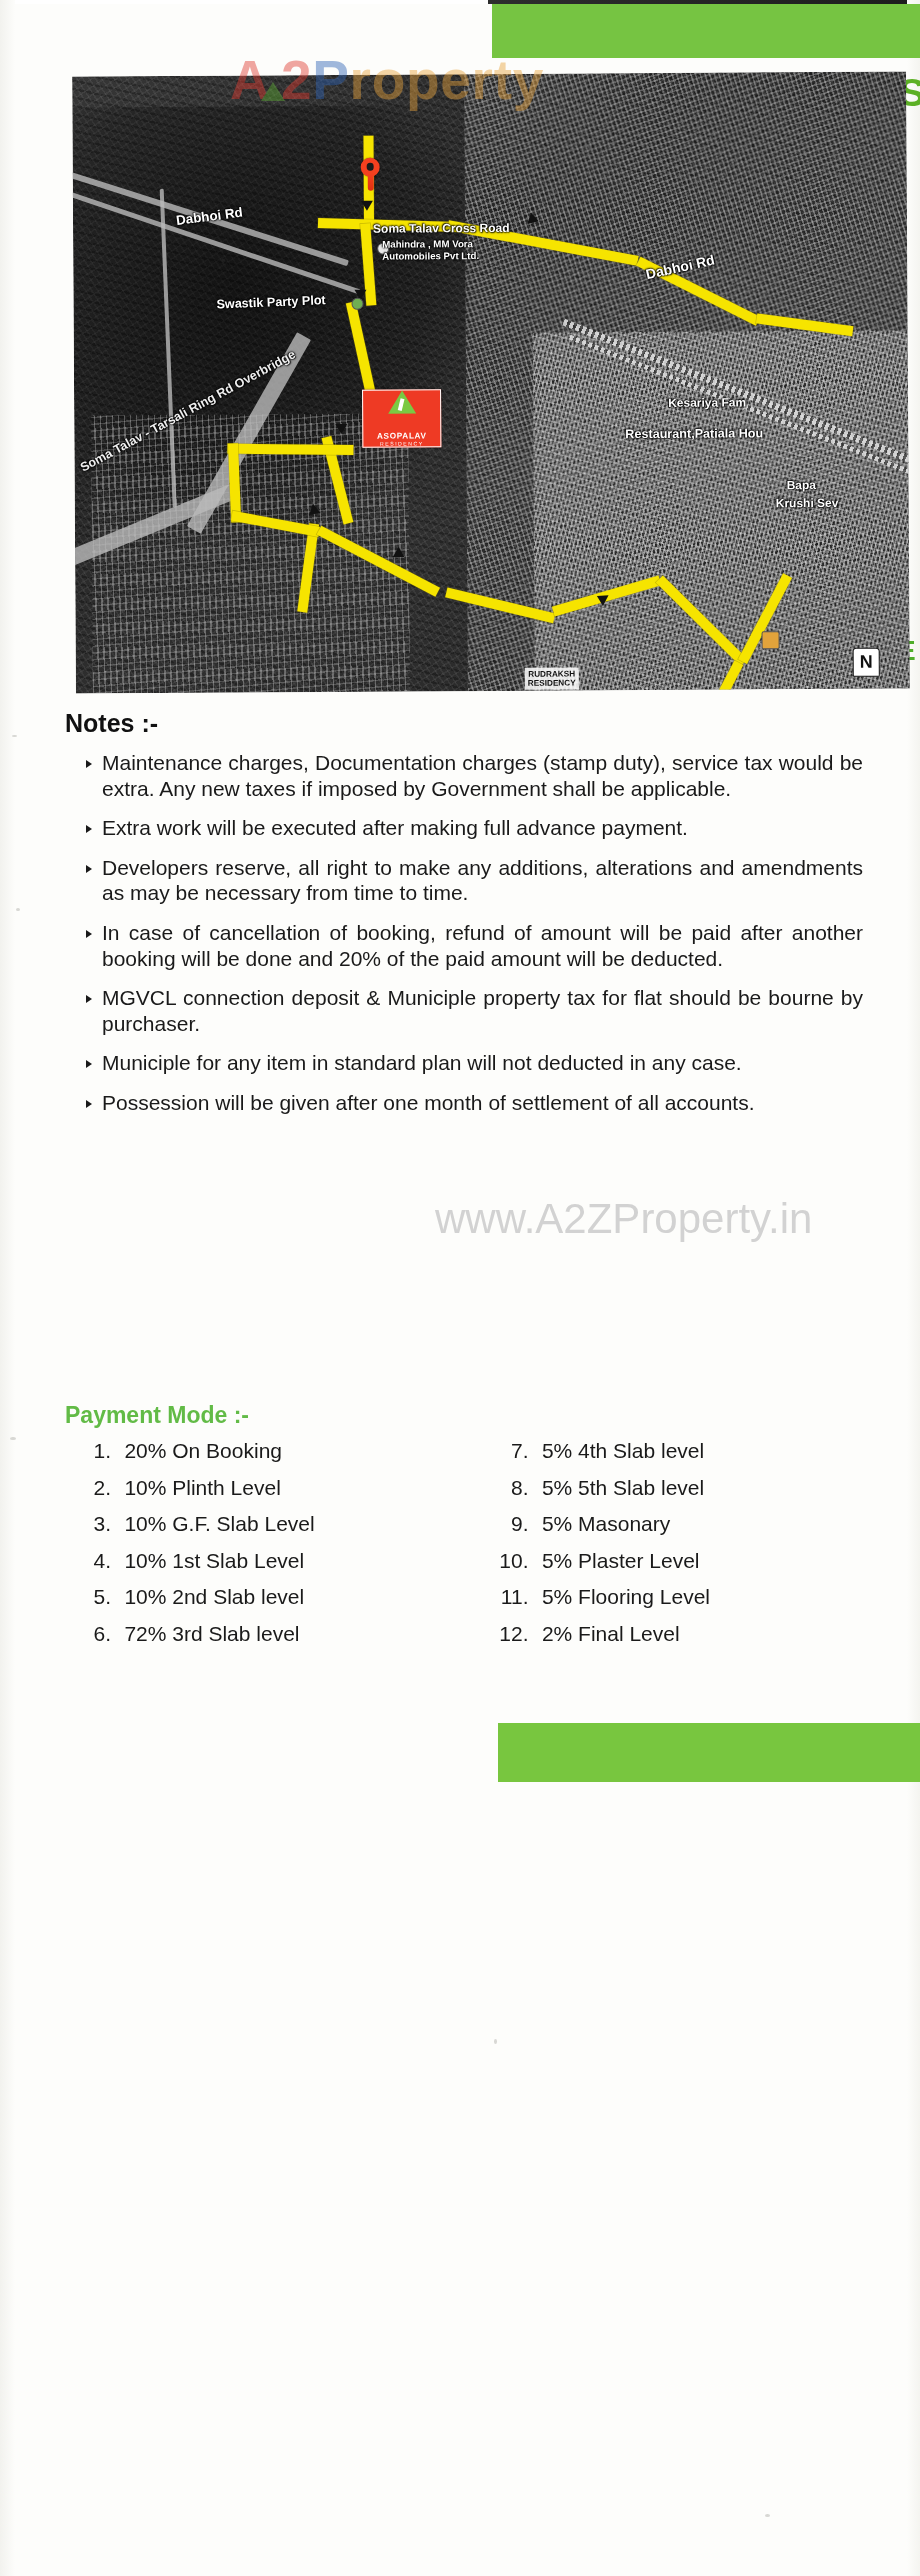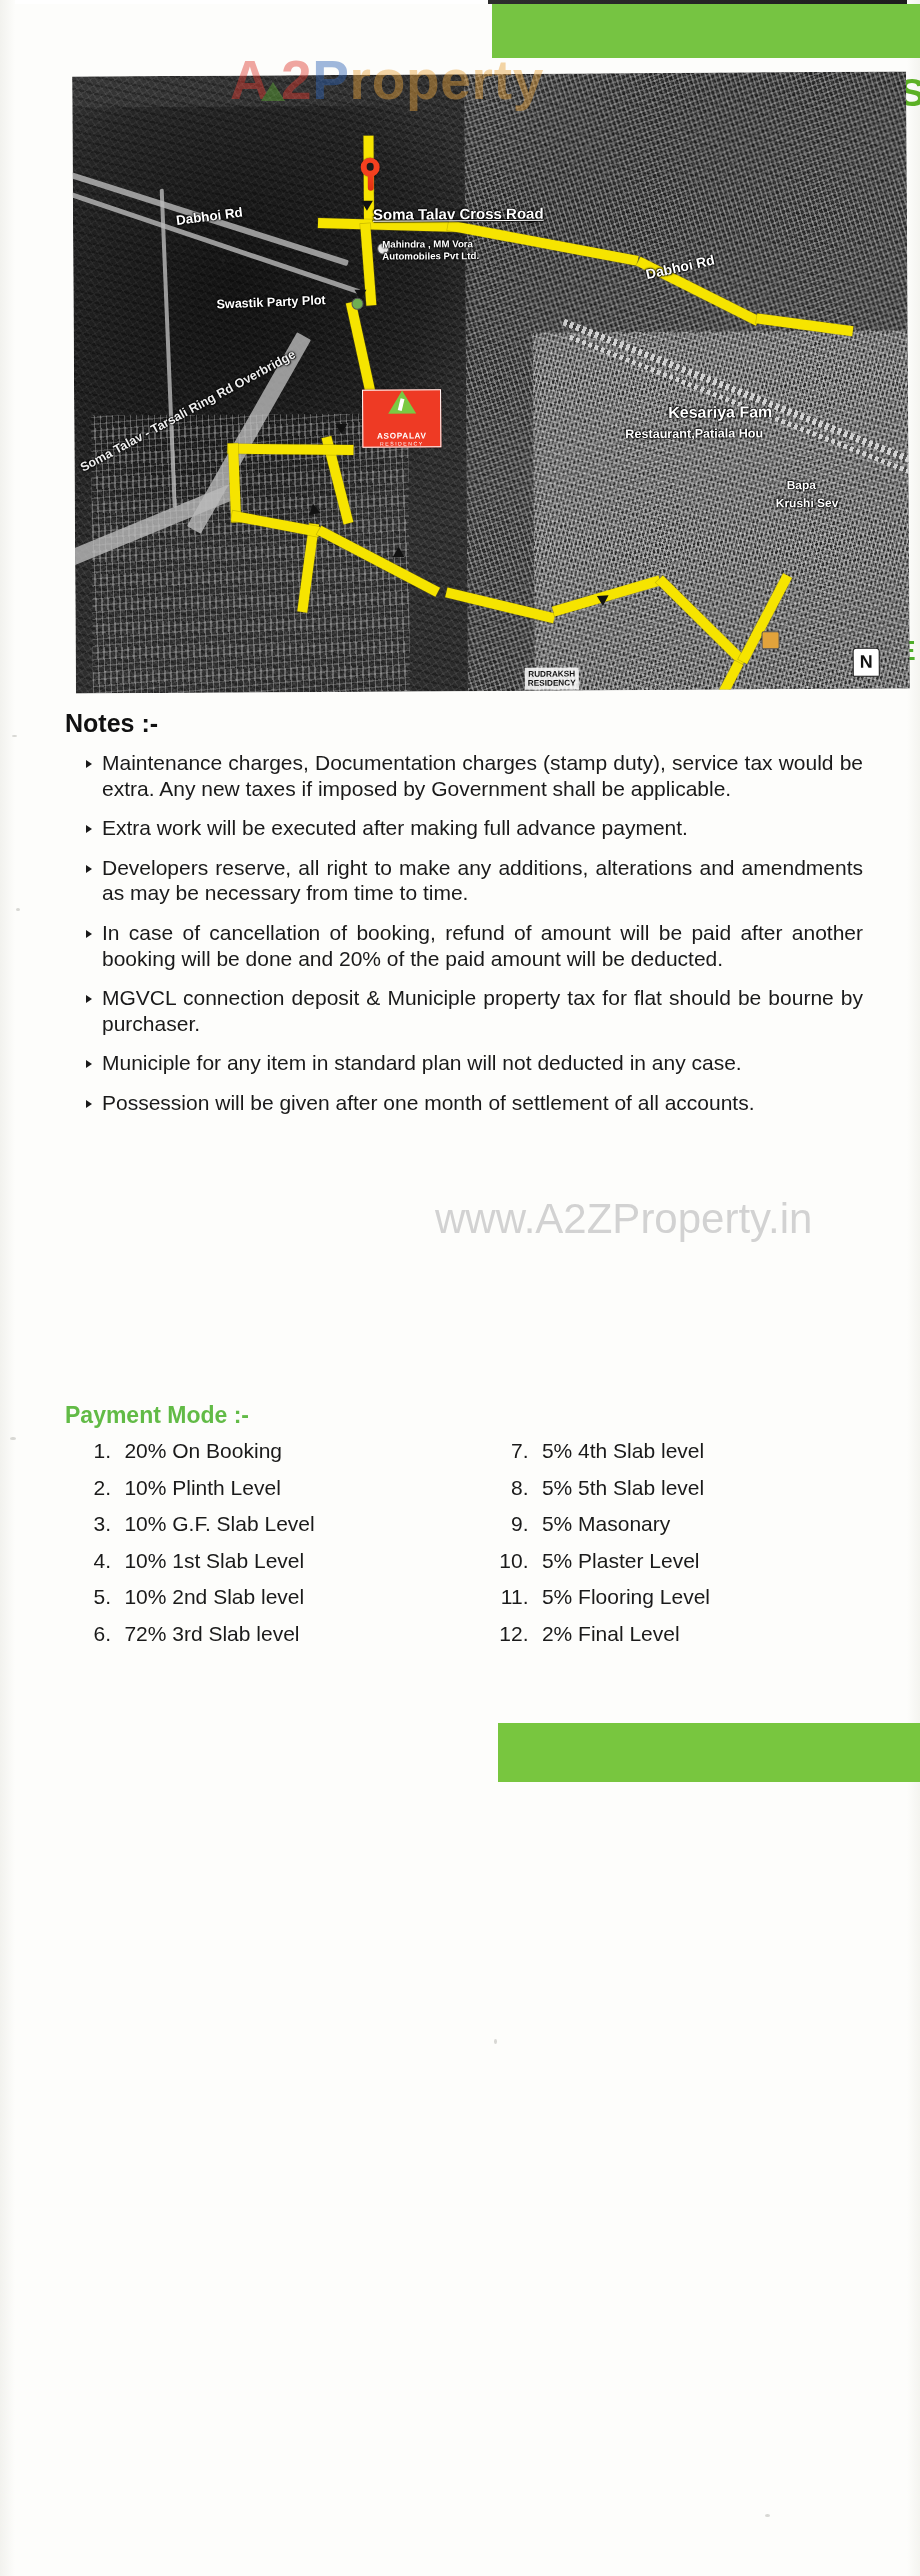--- a/index.html
+++ b/index.html
@@ -448,26 +448,26 @@
   <div class="arrow" style="left:520px; top:520px; transform:rotate(-62deg);"></div>
   <div class="arrow" style="left:455px; top:141px; transform:rotate(108deg);"></div>
 
   <div class="pin" style="left:288px; top:83px;"></div>
 
   <div class="poi-dot green" style="left:278px; top:223px;"></div>
   <div class="poi-dot" style="left:304px; top:168px;"></div>
   <div class="poi-dot orange" style="left:686px; top:559px; width:16.3px; height:16.3px; border-radius:2.2px;"></div>
 
   <div class="map-label" style="left:103px; top:134px; font-size:13.4px; transform:rotate(-7deg);">Dabhoi Rd</div>
-  <div class="map-label" style="left:300px; top:132px; font-size:15px;text-decoration:underline;">Soma Talav Cross Road</div>
+  <div class="map-label" style="left:300px; top:148px; font-size:12px;">Soma Talav Cross Road</div>
   <div class="map-label" style="left:309px; top:165px; font-size:9.7px;">Mahindra , MM Vora</div>
   <div class="map-label" style="left:309px; top:177px; font-size:9.7px;">Automobiles Pvt Ltd.</div>
   <div class="map-label" style="left:143px; top:221px; font-size:12.6px; transform:rotate(-2deg);">Swastik Party Plot</div>
   <div class="map-label" style="left:572px; top:187px; font-size:14px; transform:rotate(-12deg);">Dabhoi Rd</div>
-  <div class="map-label" style="left:594px; top:332px; font-size:16px;">Kesariya Fam</div>
+  <div class="map-label" style="left:594px; top:324px; font-size:12px;">Kesariya Fam</div>
   <div class="map-label" style="left:551px; top:355px; font-size:12.6px;">Restaurant,Patiala Hou</div>
   <div class="map-label" style="left:712px; top:407px; font-size:12px;">Bapa</div>
   <div class="map-label" style="left:701px; top:425px; font-size:12px;">Krushi Sev</div>
   <div class="map-label" style="left:7.4px; top:386px; font-size:12.6px; color:#efefef; transform:rotate(-28deg); transform-origin:left center;">Soma Talav - Tarsali Ring Rd Overbridge</div>
 
   <div class="place-box" style="left:449px; top:594px;">
     <span>RUDRAKSH</span><br>
     <span>RESIDENCY</span>
   </div>
 

